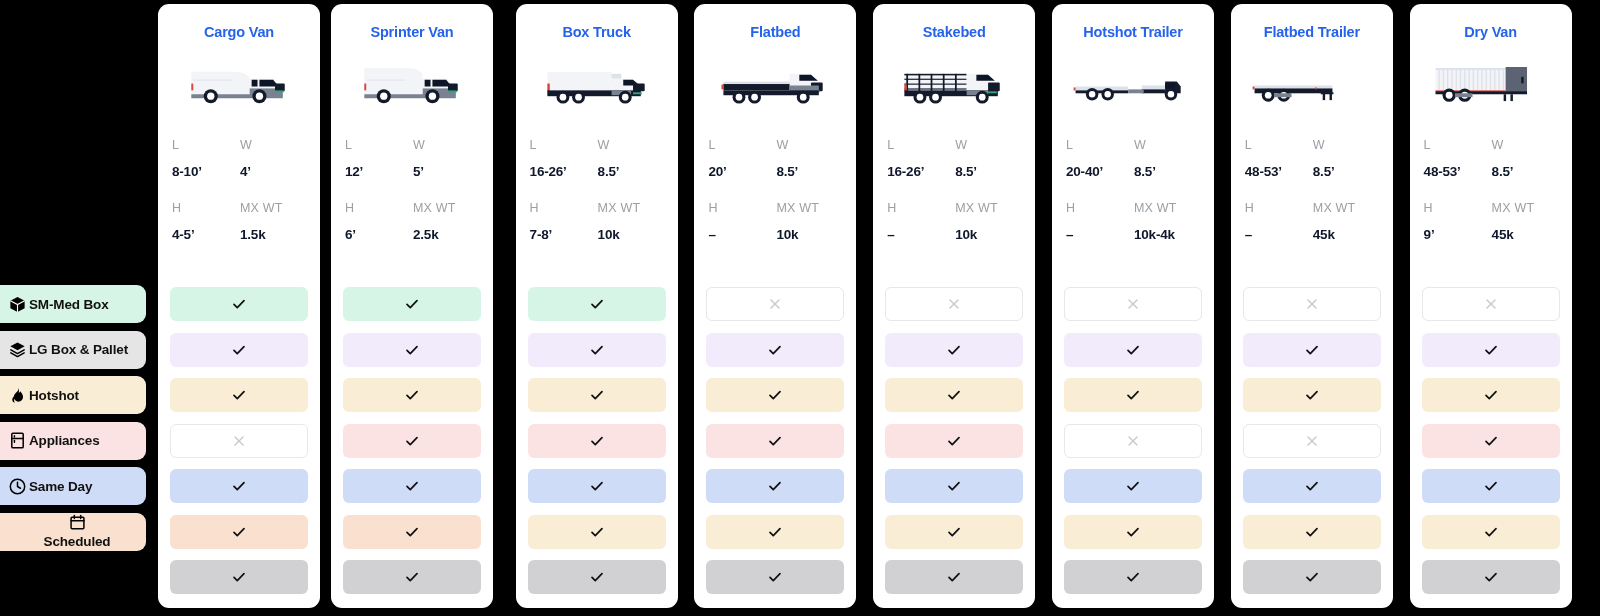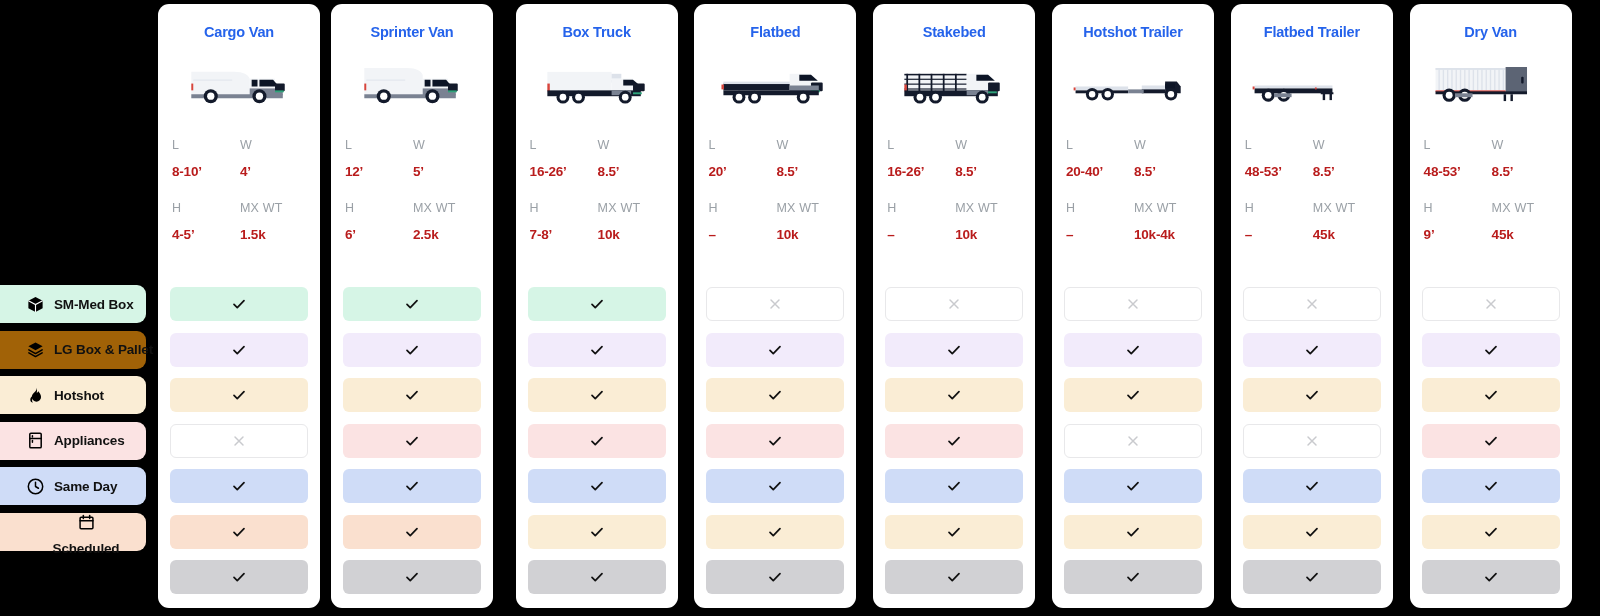--- a/index.html
+++ b/index.html
@@ -8,21 +8,21 @@
     background: #000; overflow: hidden;
     font-family: "Liberation Sans", sans-serif;
   }
   #app { position: relative; width: 1600px; height: 616px; background: #000; }
 
   
   #sidebar { position: absolute; left: 0; top: 0; width: 150px; height: 616px; }
   .side-pill {
     position: absolute; left: 0; width: 146px; height: 38px;
     border-radius: 0 9px 9px 0;
-    display: flex; align-items: center; gap: 9px; padding-left: 26px;
+    display: flex; align-items: center; gap: 2px; padding-left: 8px;
   }
   .side-ico { width: 19px; height: 19px; flex: 0 0 19px;
     display: flex; align-items: center; justify-content: center; color: #000; }
   .side-ico svg { display: block; }
   .side-lbl { font-size: 13.5px; font-weight: 600; color: #111; letter-spacing: -0.15px;
     white-space: nowrap; }
 
   
   .card {
     position: absolute; top: 4px; width: 162px; height: 604px;
@@ -36,21 +36,21 @@
   .art { position: absolute; top: 50px; left: 0; width: 100%; height: 62px;
     display: flex; align-items: center; justify-content: center; }
   .art svg { display: block; }
 
   
   .specs { position: absolute; top: 133px; left: 14px; width: 136px; }
   .spec-row { display: flex; margin-bottom: 8px; }
   .spec-cell { width: 50%; }
   .spec-k { font-size: 12.5px; color: #9AA0A6; font-weight: 400;
     letter-spacing: .2px; line-height: 17px; }
-  .spec-v { font-size: 13.5px; color: #b91c1c; font-weight: 700;
+  .spec-v { font-size: 13.5px; color: #0f172a; font-weight: 700;
     letter-spacing: -0.2px; line-height: 20px; }
 
   
   .cells { position: absolute; top: 283px; left: 12px; width: 138px; }
   .cell {
     height: 34px; border-radius: 6px; margin-bottom: 11.5px;
     display: flex; align-items: center; justify-content: center;
   }
   .cell.off { background: #fff; border: 1px solid #E8E8EA; }
   .mark { width: 16px; height: 16px; display: block; }
@@ -62,21 +62,21 @@
   <div id="sidebar">
       <div class="side-pill" style="top: 285px; background: rgb(214, 245, 230);">
         <span class="side-ico">
           <svg viewBox="0 0 24 24" width="19" height="19">
             <path d="M12 2.6 21 7.3v9.4L12 21.4 3 16.7V7.3Z" fill="currentColor" stroke="none"></path>
             <path d="M3 7.3 12 12l9-4.7M12 12v9.4" fill="none" stroke="#fff" stroke-width="1.4"></path>
           </svg>
         </span>
         <span class="side-lbl">SM-Med Box</span>
       </div>
-      <div class="side-pill" style="top: 330.5px; background: #a16207;">
+      <div class="side-pill" style="top: 330.5px; background: #e5e5e5;">
         <span class="side-ico">
           <svg viewBox="0 0 24 24" width="19" height="19">
             <path d="M12 3 21 8l-9 5-9-5Z" fill="currentColor" stroke="none"></path>
             <path d="M3.6 12.4 12 17.1l8.4-4.7" fill="none" stroke="currentColor" stroke-width="1.9" stroke-linecap="round" stroke-linejoin="round"></path>
             <path d="M3.6 16.2 12 20.9l8.4-4.7" fill="none" stroke="currentColor" stroke-width="1.9" stroke-linecap="round" stroke-linejoin="round"></path>
           </svg>
         </span>
         <span class="side-lbl">LG Box &amp; Pallet</span>
       </div>
       <div class="side-pill" style="top: 376px; background: rgb(250, 237, 213);">

